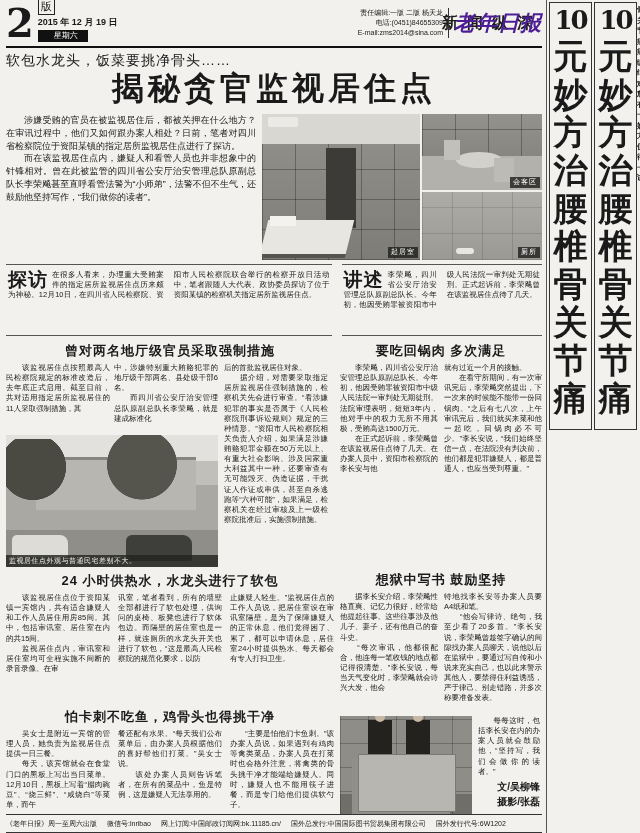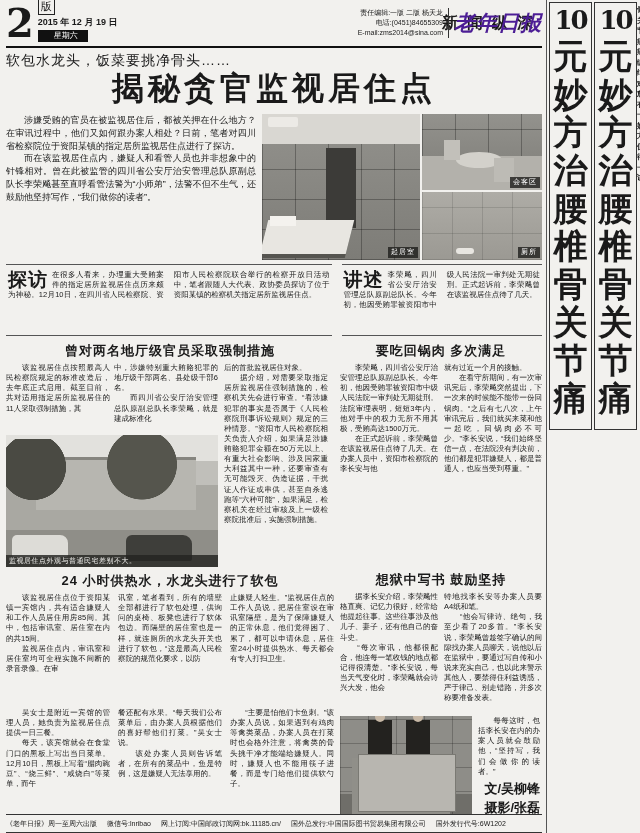--- a/index.html
+++ b/index.html
@@ -91,21 +91,21 @@
   .s5-row2{display:flex;height:118px;}
   .ph-desk{width:132px;height:100px;position:relative;overflow:hidden;background:
      repeating-linear-gradient(0deg,rgba(0,0,0,.22) 0 1px,transparent 1px 24px),
      repeating-linear-gradient(90deg,rgba(0,0,0,.22) 0 1px,transparent 1px 28px),
      linear-gradient(180deg,#8e8d88 0 78%,#6f6e69 78%);}
   .ph-desk .man{position:absolute;top:4px;width:24px;height:42px;background:#23221f;}
   .ph-desk .man::before{content:"";position:absolute;top:-8px;left:7px;width:10px;height:10px;border-radius:50%;background:#c7b8a6;}
   .ph-desk .m1{left:28px;} .ph-desk .m2{left:66px;}
   .ph-desk .boxdesk{position:absolute;bottom:4px;left:18px;width:96px;height:56px;background:#b8b6b0;border:1px solid #7a7973;box-shadow:-6px 4px 0 #908f89;}
   .s5-side{width:62px;margin-left:6px;display:flex;flex-direction:column;}
-  .byline{font-size:13px;font-weight:bold;text-align:right;line-height:1.5;margin-top:2px;}
+  .byline{font-size:10px;font-weight:bold;text-align:right;line-height:1.5;margin-top:2px;}
   
   .footer{height:17px;border-top:1px solid #333;border-bottom:1px solid #333;display:flex;align-items:center;font-size:7px;white-space:nowrap;overflow:hidden;}
   .footer span{margin-right:10px;}
   
   .ad{width:94px;box-sizing:border-box;border-left:1px solid #555;padding:2px 1px 0 2px;overflow:hidden;display:flex;flex-direction:row;}
   .ad-cols{display:flex;height:428px;}
   .ad-col{width:43px;border:1px solid #333;box-sizing:border-box;display:flex;flex-direction:column;align-items:center;}
   .ad-col + .ad-col{margin-left:2px;}
   .ad-ch{font-family:"DejaVu Serif",serif;font-weight:900;font-size:34px;line-height:38px;}
   .ad-ch.num{font-size:26px;line-height:34px;letter-spacing:-2px;}
@@ -213,20 +213,21 @@
           <div class="sec-title">24 小时供热水，水龙头进行了软包</div>
           <div class="cols3">
             <div class="coltext">　　该监视居住点位于资阳某镇一宾馆内，共有适合嫌疑人和工作人员居住用房85间。其中，包括审讯室、居住室在内的共15间。
 　　监视居住点内，审讯室和居住室均可全程实施不间断的录音录像。在审</div>
             <div class="coltext">讯室，笔者看到，所有的墙壁全部都进行了软包处理，供询问的桌椅、板凳也进行了软体包边。而隔壁的居住室也是一样，就连厕所的水龙头开关也进行了软包，“这是最高人民检察院的规范化要求，以防</div>
             <div class="coltext">止嫌疑人轻生。”监视居住点的工作人员说，把居住室设在审讯室隔壁，是为了保障嫌疑人的正常休息，他们觉得困了、累了，都可以申请休息，居住室24小时提供热水、每天都会有专人打扫卫生。</div>
           </div>
         </div>
 
         <div class="s3">
+          <div class="sec-title">怕卡刺不吃鱼，鸡骨头也得挑干净</div>
           <div class="cols3">
             <div class="coltext">　　吴女士是附近一宾馆的管理人员，她负责为监视居住点提供一日三餐。
 　　每天，该宾馆就会在食堂门口的黑板上写出当日菜单。12月10日，黑板上写着“腊肉豌豆”、“烧三鲜”、“咸烧白”等菜单，而午</div>
             <div class="coltext">餐还配有水果。“每天我们公布菜单后，由办案人员根据他们的喜好帮他们打菜。”吴女士说。
 　　该处办案人员则告诉笔者，在所有的菜品中，鱼是特例，这是嫌疑人无法享用的。</div>
             <div class="coltext">　　“主要是怕他们卡鱼刺。”该办案人员说，如果遇到有鸡肉等禽类菜品，办案人员在打菜时也会格外注意，将禽类的骨头挑干净才能端给嫌疑人。同时，嫌疑人也不能用筷子进餐，而是专门给他们提供软勺子。</div>
           </div>
         </div>
       </div>
 

